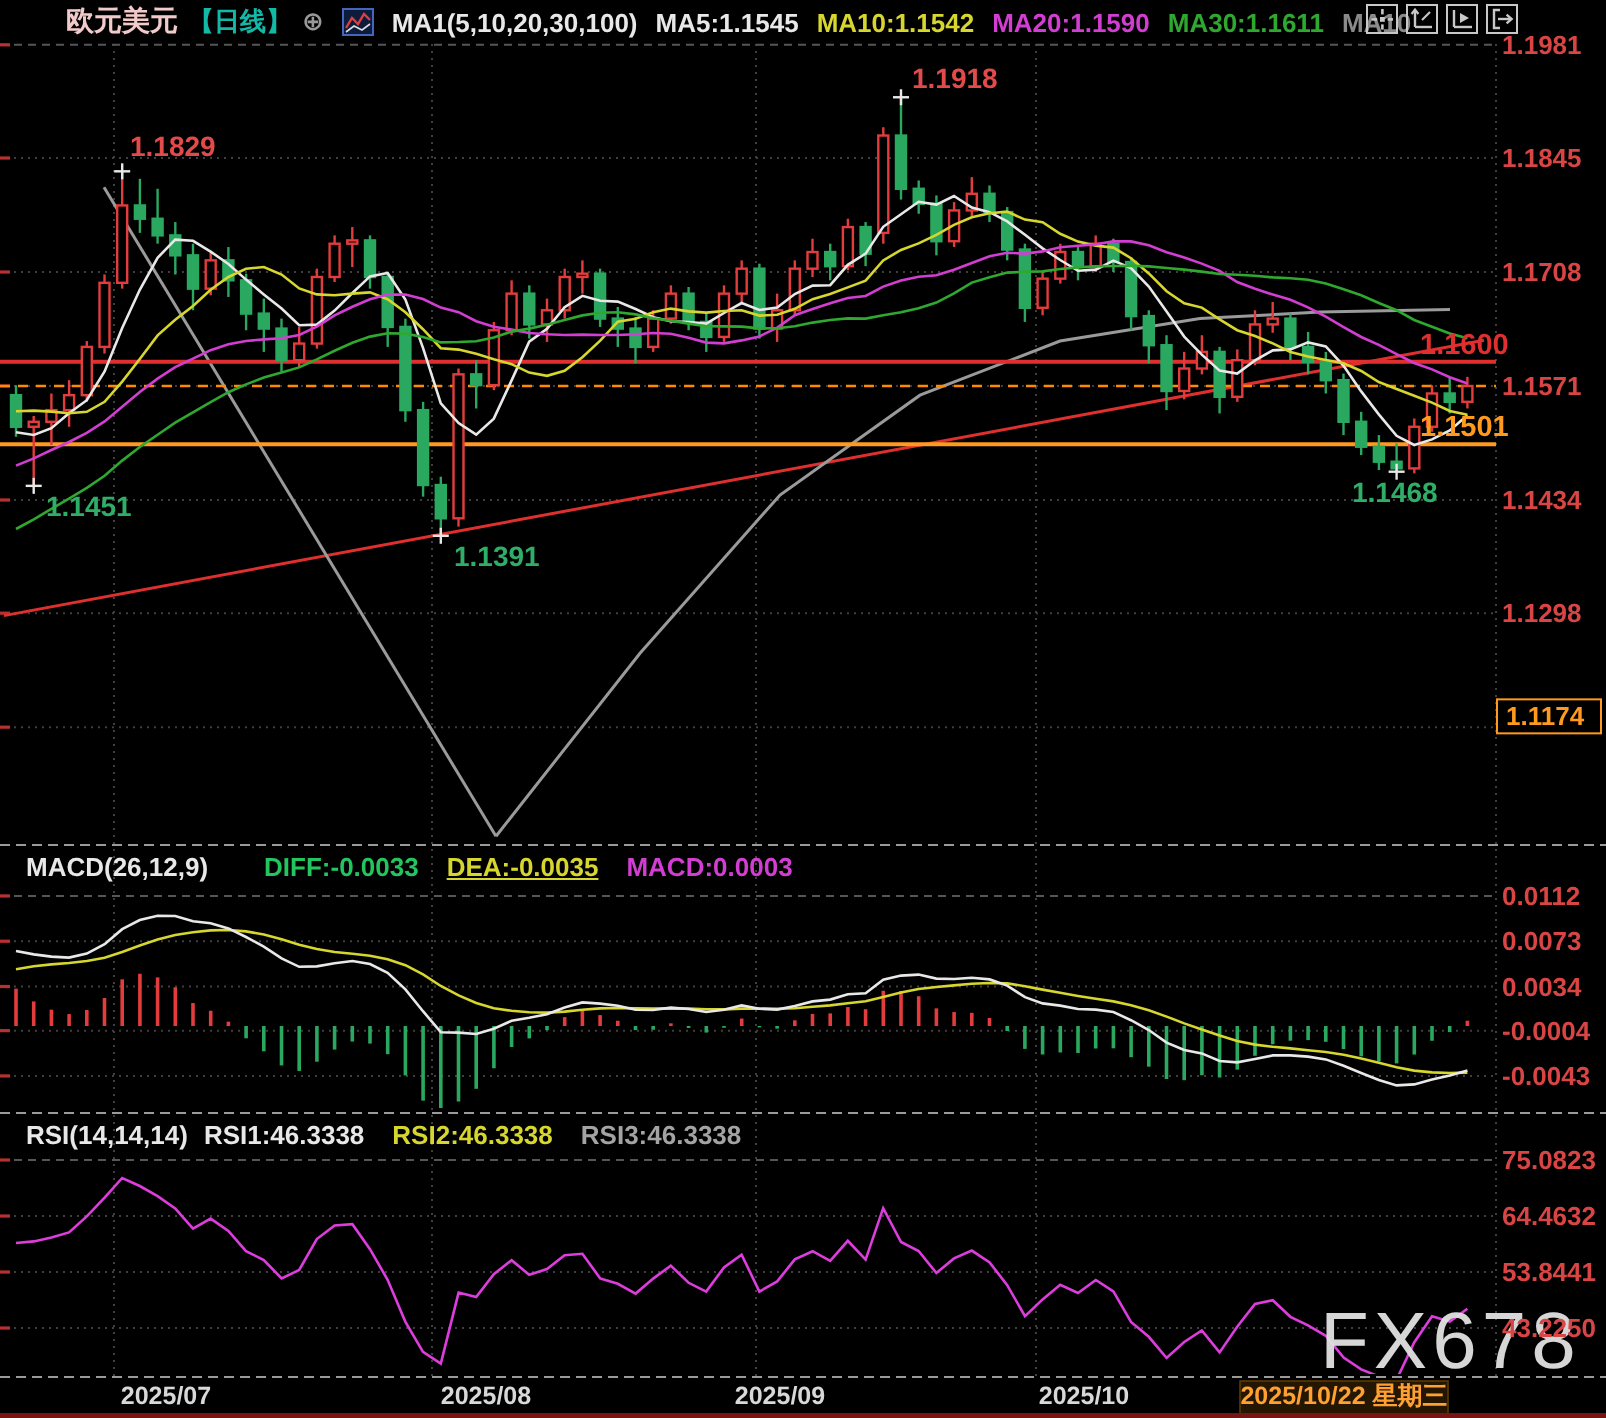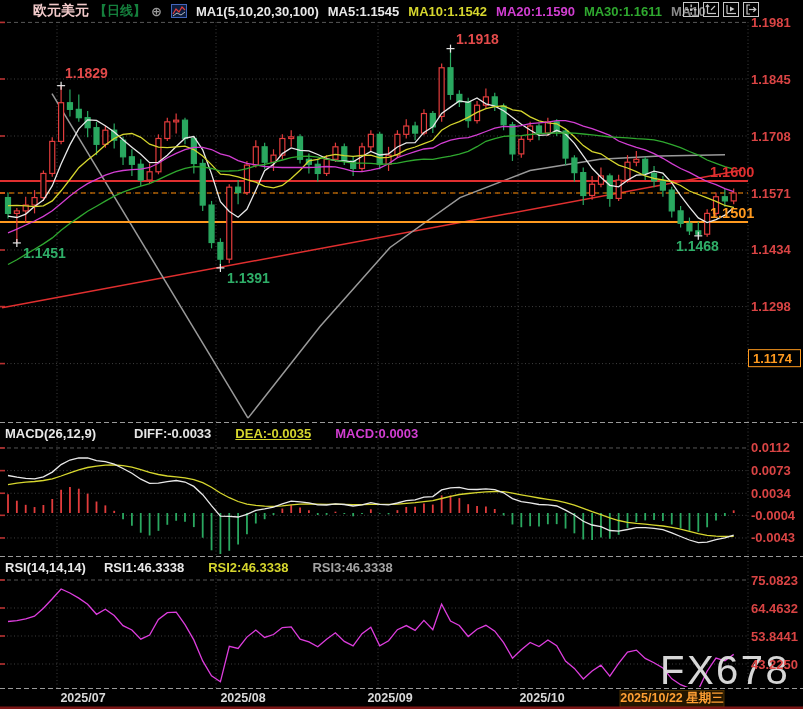--- a/index.html
+++ b/index.html
@@ -5,21 +5,21 @@
   html,body{margin:0;padding:0;background:#000;}
   body{width:803px;height:709px;position:relative;overflow:hidden;
        font-family:"Liberation Sans","DejaVu Sans",sans-serif;}
   #chart-svg{position:absolute;left:0;top:0;z-index:1;}
   .hdr{position:absolute;left:6px;top:2px;height:18px;display:flex;align-items:center;
        gap:9px;z-index:3;font-size:13px;font-weight:700;white-space:nowrap;}
   .hdr .sym{font-size:14px;}
   .mini-icon{display:inline-block;vertical-align:middle;}
   .toolbar{position:absolute;left:683px;top:2px;display:flex;gap:4px;z-index:4;}
   .toolbar .tbtn{width:16px;height:15px;cursor:pointer;}
-  .panel-hdr{position:absolute;left:5px;z-index:3;display:flex;gap:24px;
+  .panel-hdr{position:absolute;left:13px;z-index:3;display:flex;gap:14px;
        font-size:13px;font-weight:700;white-space:nowrap;}
   #macd-hdr{top:426px;}
   #rsi-hdr{top:560px;}
 </style>
 </head>
 <body>
 
 <svg id="chart-svg" width="803" height="709">
     <defs>
       <clipPath id="clipMain">
@@ -379,21 +379,21 @@
     <text x="243" y="702" fill="#d8d8d8" font-size="12.5" font-weight="700" text-anchor="middle">2025/08</text>
     <text x="390" y="702" fill="#d8d8d8" font-size="12.5" font-weight="700" text-anchor="middle">2025/09</text>
     <text x="542" y="702" fill="#d8d8d8" font-size="12.5" font-weight="700" text-anchor="middle">2025/10</text>
     <rect x="620" y="690.5" width="104" height="16.5" fill="#241600" stroke="#5a3a00" stroke-width="0.8"></rect>
     <text x="672" y="702" fill="#ffa033" font-size="12.5" font-weight="700" text-anchor="middle">2025/10/22 星期三</text>
     <rect x="0" y="706.5" width="803" height="2.5" fill="#7a1414"></rect>
   </svg>
 
 <div class="hdr">
   <span class="sym" style="color: rgb(242, 202, 202); margin-left: 27px;">欧元美元</span>
-  <span style="margin-left: -4px; color: #15803d; font-family: Liberation Mono, monospace;">【日线】</span>
+  <span style="margin-left: -4px; color: #14b8a6; font-family: Liberation Mono, monospace;">【日线】</span>
   <span style="color:#999;font-size:13px;margin-left:-4px;">⊕</span>
   <svg class="mini-icon" width="16" height="14" viewBox="0 0 16 14">
     <rect x="0.5" y="0.5" width="15" height="13" fill="#0c1c3c" stroke="#4466bb" stroke-width="1"></rect>
     <polyline points="2,10 5,5 8,8 11,3 14,6" fill="none" stroke="#e23c3c" stroke-width="1.2"></polyline>
     <polyline points="2,12 6,9 10,11 14,8" fill="none" stroke="#dddddd" stroke-width="0.8"></polyline>
   </svg>
   <span style="color: rgb(232, 232, 232);">MA1(5,10,20,30,100)</span>
   <span style="color: rgb(232, 232, 232);">MA5:1.1545</span>
   <span style="color: rgb(214, 214, 46);">MA10:1.1542</span>
   <span style="color: rgb(210, 62, 210);">MA20:1.1590</span>
@@ -426,21 +426,21 @@
   <svg class="tbtn" viewBox="0 0 16 15">
     <rect x="0.5" y="0.5" width="15" height="14" fill="none" stroke="#c8c8c8"></rect>
     <polyline points="7,3 4,3 4,12 7,12" fill="none" stroke="#c8c8c8" stroke-width="1.2"></polyline>
     <line x1="6" y1="7.5" x2="12.5" y2="7.5" stroke="#c8c8c8" stroke-width="1.2"></line>
     <polyline points="10.3,5.3 12.8,7.5 10.3,9.7" fill="none" stroke="#c8c8c8" stroke-width="1.2"></polyline>
   </svg>
 </div>
 
 <div class="panel-hdr" id="macd-hdr">
   <span style="color: rgb(232, 232, 232);">MACD(26,12,9)</span>
-  <span style="margin-left: -6px; color: #e5e5e5; padding-left: 20px;">DIFF:-0.0033</span>
+  <span style="margin-left: -6px; color: #22c55e; padding-left: 20px;">DIFF:-0.0033</span>
   <span style="color: rgb(214, 214, 46); text-decoration: underline;">DEA:-0.0035</span>
   <span style="color: rgb(210, 62, 210);">MACD:0.0003</span>
 </div>
 
 <div class="panel-hdr" id="rsi-hdr">
   <span style="color: rgb(232, 232, 232);">RSI(14,14,14)</span>
   <span style="margin-left: -6px; color: rgb(232, 232, 232);">RSI1:46.3338</span>
   <span style="color: rgb(214, 214, 46); text-align: center;">RSI2:46.3338</span>
   <span style="color: #a3a3a3;">RSI3:46.3338</span>
 </div>

